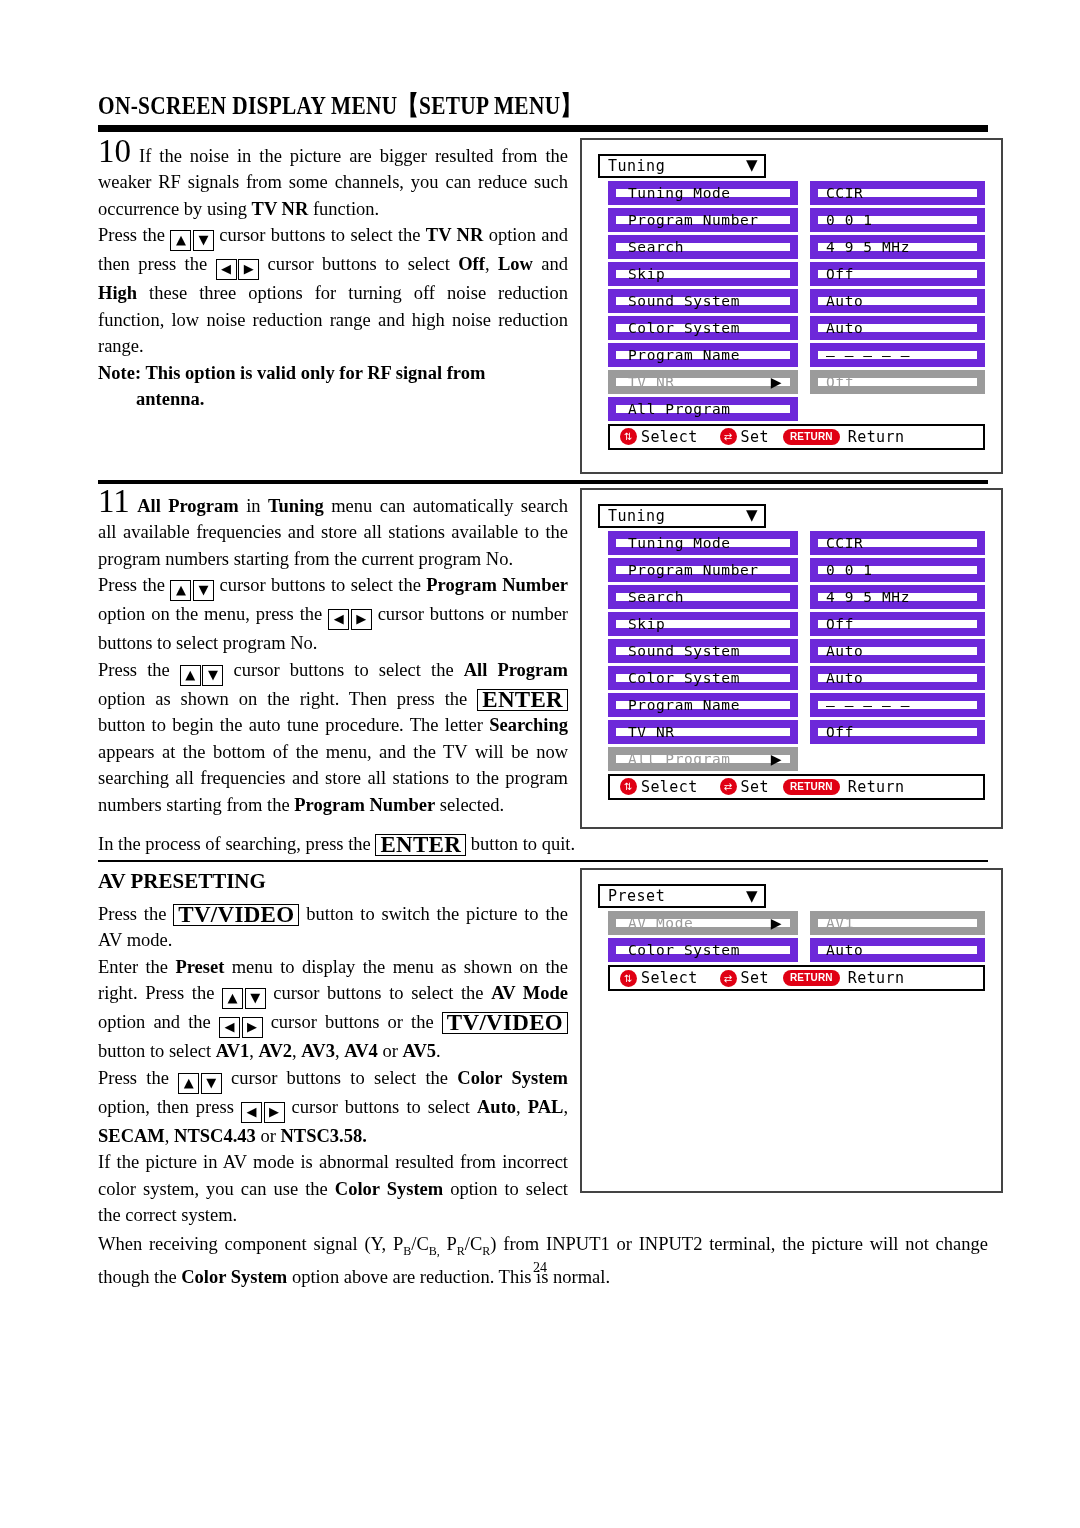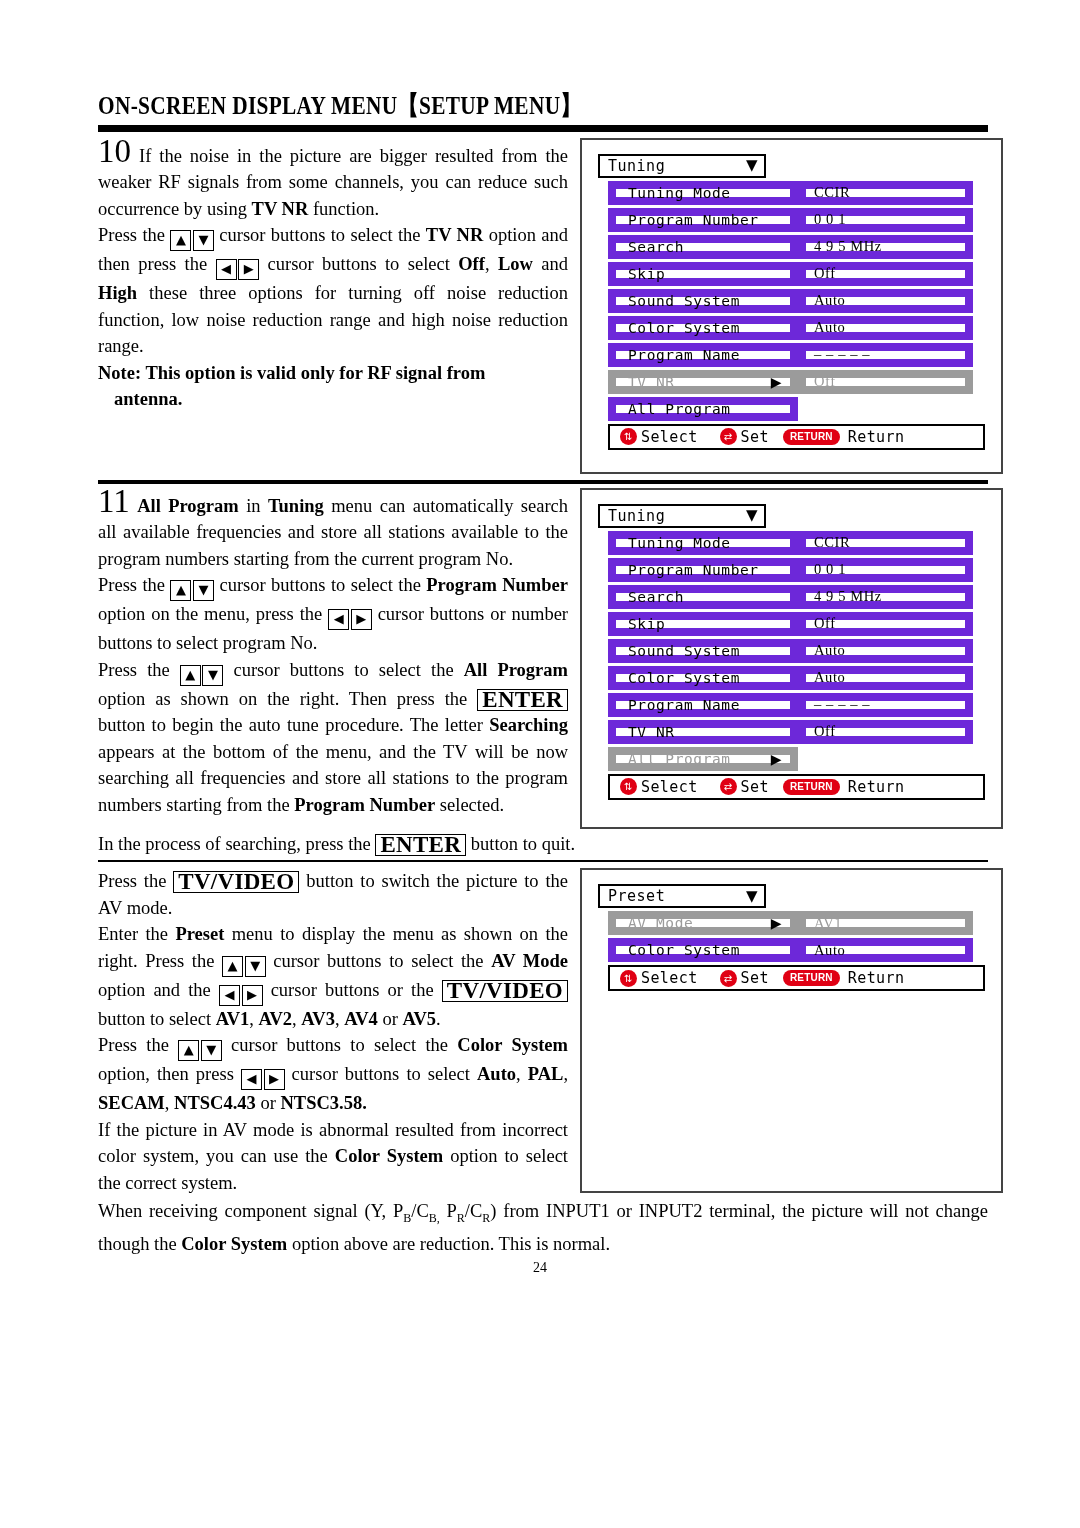--- a/index.html
+++ b/index.html
@@ -25,21 +25,21 @@
   .col-right{flex:1 1 auto;margin-left:12px;}
 
   p.body{
     margin:0;font-size:18.5px;line-height:26.5px;text-align:justify;
     text-justify:inter-word;
   }
   p.body.nj{text-align:left;}
   .numlead{font-size:33px;font-family:"Liberation Serif",serif;}
   b{font-weight:bold;}
 
-  .indent-note{display:block;margin-left:16px;}
+  .indent-note{display:block;margin-left:38px;}
 
   
   .key{
     display:inline-block;border:1.6px solid #000;padding:0 4px;
     font-weight:bold;font-size:23px;line-height:20px;vertical-align:-2px;
     font-family:"Liberation Serif",serif;letter-spacing:.3px;
   }
   .arrowkey{
     display:inline-block;border:1.6px solid #000;
     width:19px;height:19px;line-height:17px;text-align:center;
@@ -61,21 +61,21 @@
   .osd-title .tri{font-family:"DejaVu Sans",sans-serif;font-size:15px;line-height:1;}
   .osd-rows{margin-left:10px;}
   .osd-row{display:flex;align-items:center;margin-bottom:3px;}
   .cell{
     border:8px solid #6d28d9;box-sizing:border-box;height:24px;
     display:flex;align-items:center;font-size:14.5px;letter-spacing:.6px;
   }
   .cell-label{width:190px;padding-left:12px;justify-content:flex-start;position:relative;}
   .cell-label .rtri{position:absolute;right:8px;top:50%;transform:translateY(-50%);
                     font-family:"DejaVu Sans",sans-serif;font-size:14px;line-height:1;}
-  .cell-value{width:175px;padding-left:8px;font-family:Liberation Serif, serif;}
+  .cell-value{width:175px;padding-left:8px;margin-left:12px;}
   .dim{color:#9b9b9b;}
   .dim-border{border-color:#9b9b9b;}
 
   
   .osd-foot{
     border:2px solid #000;box-sizing:border-box;height:26px;width:377px;
     display:flex;align-items:center;padding-left:10px;gap:4px;
     font-size:15px;letter-spacing:.4px;
   }
   .badge-circ{
@@ -348,20 +348,21 @@
 
     <p class="body nj" style="margin-top:2px">
       <span>In the process of searching, press the </span><span class="key">ENTER</span><span> button to quit.</span>
     </p>
     <div class="rule-thin"></div>
   </div>
 
   <div class="sect">
     <div class="sect-row">
       <div class="col-left">
+        <p class="body nj" style="font-weight:bold;font-size:21px;margin-bottom:6px">AV PRESETTING</p>
         <p class="body">
           <span>Press the </span><span class="key">TV/VIDEO</span><span> button to switch the picture to the AV mode.</span>
         </p>
         <p class="body">
           <span>Enter the </span><b>Preset</b><span> menu to display the menu as shown on the right. Press the </span><span class="arrowkey">▲</span> <span class="arrowkey">▼</span><span> cursor buttons to select the </span><b>AV Mode</b><span> option and the </span><span class="arrowkey">◀</span> <span class="arrowkey">▶</span><span> cursor buttons or the </span><span class="key">TV/VIDEO</span><span> button to select </span><b>AV1</b><span>, </span><b>AV2</b><span>, </span><b>AV3</b><span>, </span><b>AV4</b><span> or </span><b>AV5</b><span>.</span>
         </p>
         <p class="body">
           <span>Press the </span><span class="arrowkey">▲</span> <span class="arrowkey">▼</span><span> cursor buttons to select the </span><b>Color System</b><span> option, then press </span><span class="arrowkey">◀</span> <span class="arrowkey">▶</span><span> cursor buttons to select </span><b>Auto</b><span>, </span><b>PAL</b><span>, </span><b>SECAM</b><span>, </span><b>NTSC4.43</b><span> or </span><b>NTSC3.58.</b>
         </p>
         <p class="body">

